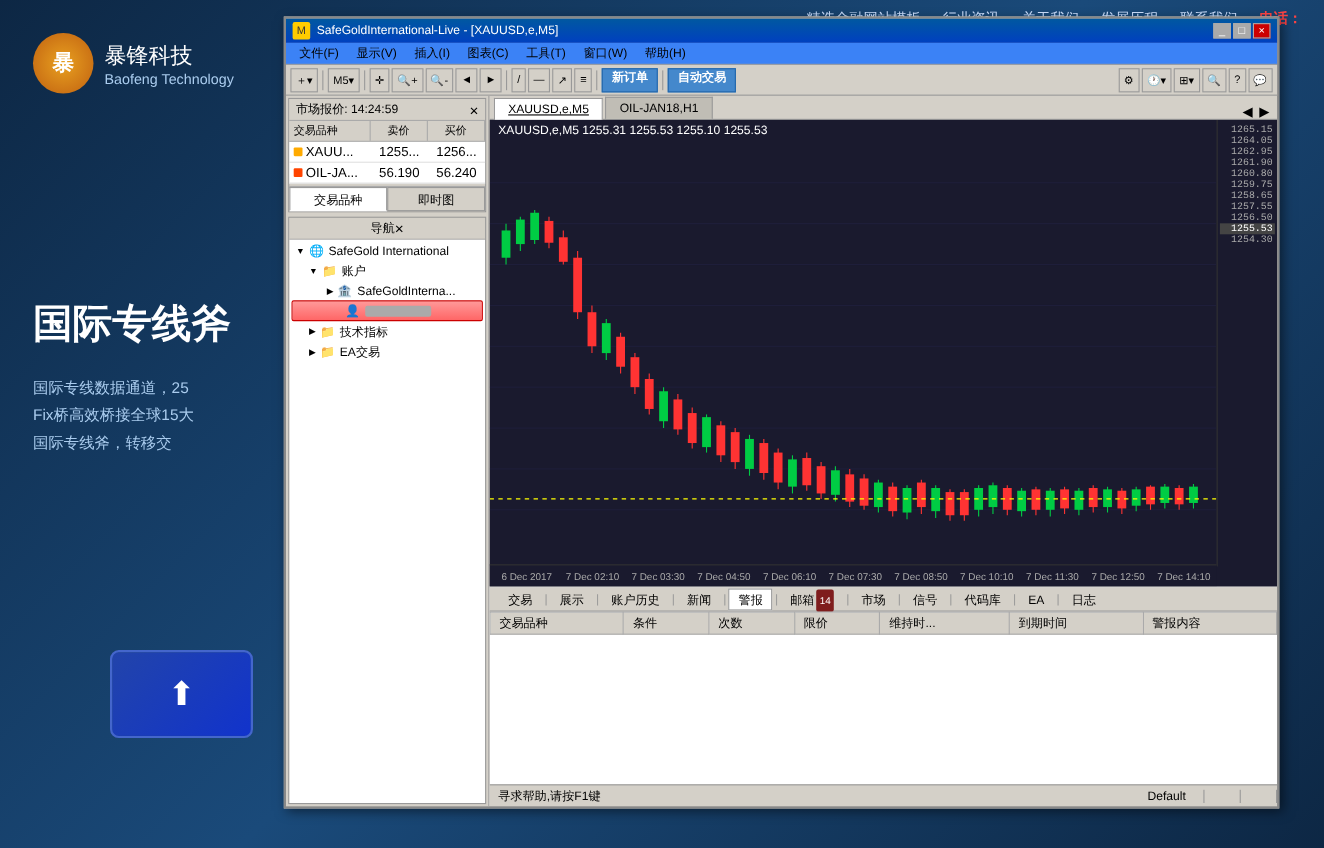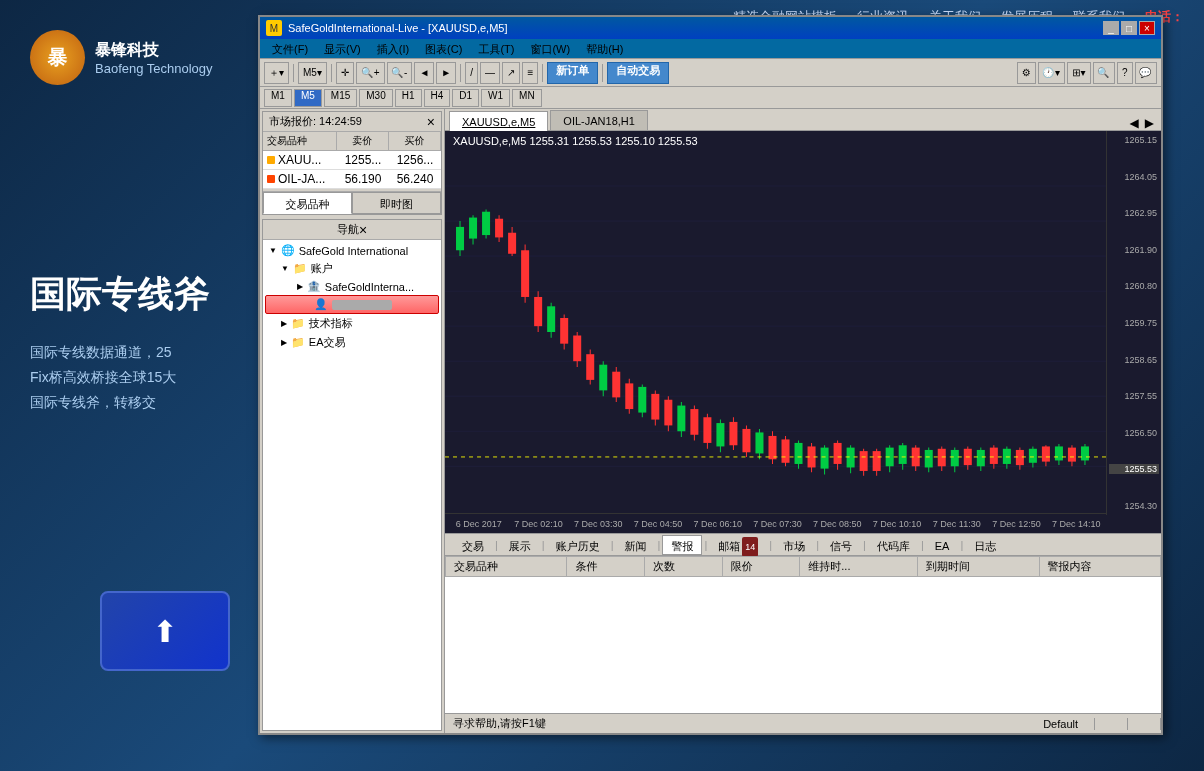--- a/index.html
+++ b/index.html
@@ -31,21 +31,21 @@
     .bg-logo-icon {
       width: 55px; height: 55px;
       background: radial-gradient(circle, #e8a020, #c06010);
       border-radius: 50%;
       display: flex; align-items: center; justify-content: center;
       font-size: 20px; color: white; font-weight: bold;
     }
     .bg-logo-text {
       color: white;
     }
-    .bg-logo-text .cn { font-size: 16px; font-weight: bold; }
+    .bg-logo-text .cn { font-size: 20px; font-weight: normal; }
     .bg-logo-text .en { font-size: 13px; color: #aaccee; }
 
     .bg-top-nav {
       position: absolute;
       top: 8px; right: 20px;
       display: flex; gap: 20px; color: #cce0ff;
       font-size: 13px; z-index: 1;
     }
     .bg-top-nav span { cursor: pointer; }
     .bg-top-nav .phone { color: #ff4444; font-weight: bold; }
@@ -125,21 +125,21 @@
       font-size: 10px; color: white; cursor: pointer;
       border: 1px solid #aaa;
     }
     .title-bar-btn.minimize { background: #aaaaaa; }
     .title-bar-btn.maximize { background: #aaaaaa; }
     .title-bar-btn.close { background: #cc0000; }
 
     
     .menu-bar {
       height: 20px;
-      background: #0369a1;
+      background: #3b82f6;
       display: flex; align-items: center;
       padding: 0 4px;
       border-bottom: 1px solid #999;
     }
     .menu-item {
       padding: 0 8px; height: 20px; line-height: 20px;
       font-size: 11px; color: #000; cursor: pointer;
     }
 
     
@@ -315,22 +315,23 @@
       position: absolute; top: 4px; left: 8px;
       color: #ffffff; font-size: 11px; z-index: 5;
     }
 
     
     .price-scale {
       position: absolute; right: 0; top: 0; bottom: 18px;
       width: 55px;
       background: #1a1a2e;
       border-left: 1px solid #333;
-      display: flex; flex-direction: column; justify-content: space-between;
+      display: flex; flex-direction: column; justify-content: flex-start;
       padding: 4px 2px;
+      font-family: Liberation Mono, monospace;
     }
     .price-label {
       font-size: 9px; color: #aaaaaa; text-align: right; padding-right: 2px;
     }
     .price-label.highlighted { color: #ffffff; background: #444; }
 
     
     .time-scale {
       position: absolute; bottom: 0; left: 0; right: 55px;
       height: 20px;
@@ -502,31 +503,20 @@
     <div style="margin-left:auto; display:flex; gap:2px;">
       <div class="tb-btn">⚙</div>
       <div class="tb-btn">🕐▾</div>
       <div class="tb-btn">⊞▾</div>
     </div>
     <div class="tb-btn">🔍</div>
     <div class="tb-btn">?</div>
     <div class="tb-btn">💬</div>
   </div>
 
-  <div class="timeframe-bar">
-    <div class="tf-btn">M1</div>
-    <div class="tf-btn active">M5</div>
-    <div class="tf-btn">M15</div>
-    <div class="tf-btn">M30</div>
-    <div class="tf-btn">H1</div>
-    <div class="tf-btn">H4</div>
-    <div class="tf-btn">D1</div>
-    <div class="tf-btn">W1</div>
-    <div class="tf-btn">MN</div>
-  </div>
 
   <div class="main-area">
 
     <div class="left-panel">
 
       <div class="market-watch">
         <div class="panel-title-bar">
           <span>市场报价: 14:24:59</span>
           <span class="panel-close">×</span>
         </div>

